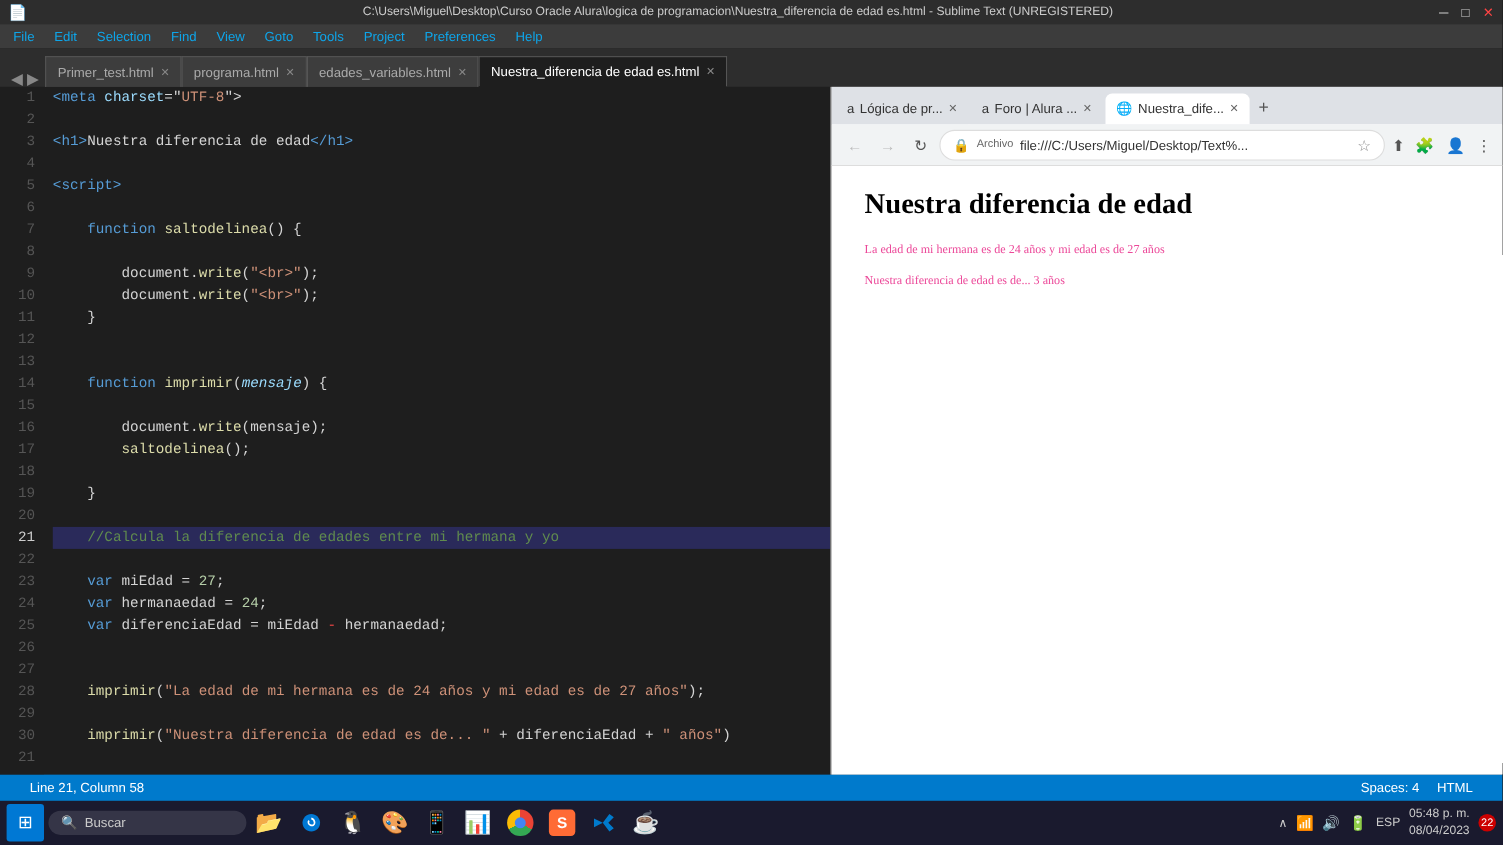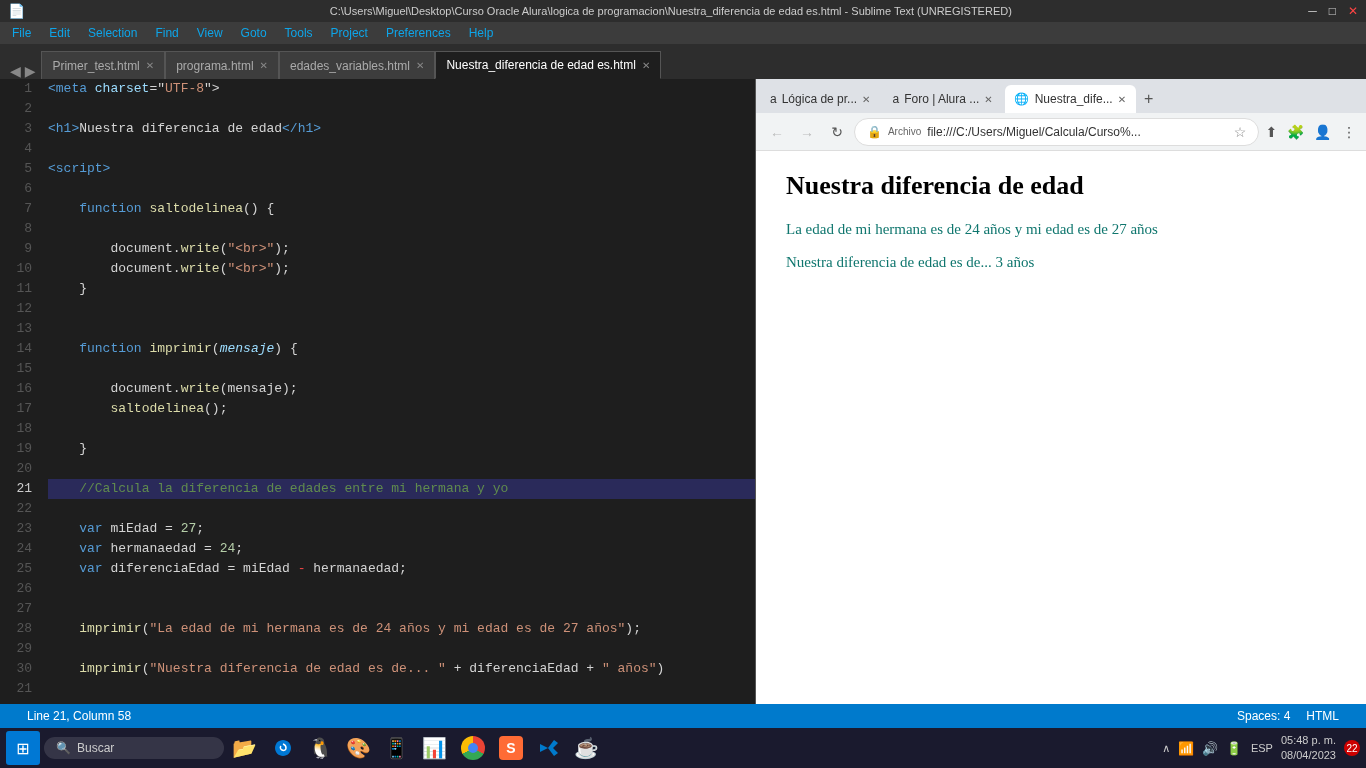--- a/index.html
+++ b/index.html
@@ -205,22 +205,22 @@
     }
     #browser-content h1 {
       font-size: 26px;
       font-weight: bold;
       color: #000;
       margin-bottom: 20px;
       font-family: Times New Roman, serif;
     }
     #browser-content p {
       font-family: Times New Roman, serif;
-      font-size: 15px;
-      color: #0f766e;
+      font-size: 11px;
+      color: #ec4899;
       margin-bottom: 16px;
     }
 
     
     #status-bar {
       background: #007acc;
       height: 24px;
       display: flex;
       align-items: center;
       padding: 0 27px;
@@ -495,21 +495,21 @@
       <span class="new-tab-btn">+</span>
     </div>
 
     <div id="browser-nav">
       <div class="nav-btn disabled">←</div>
       <div class="nav-btn disabled">→</div>
       <div class="nav-btn">↻</div>
       <div id="address-bar">
         <span class="addr-icon">🔒</span>
         <span class="addr-icon" style="font-size:10px; color:#666;">Archivo</span>
-        <span class="addr-text">file:///C:/Users/Miguel/Calcula/Curso%...</span>
+        <span class="addr-text">file:///C:/Users/Miguel/Desktop/Text%...</span>
         <span style="color:#888; font-size:14px;">☆</span>
       </div>
       <div class="nav-icons">
         <span class="nav-icon">⬆</span>
         <span class="nav-icon">🧩</span>
         <span class="nav-icon">👤</span>
         <span class="nav-icon">⋮</span>
       </div>
     </div>
 

